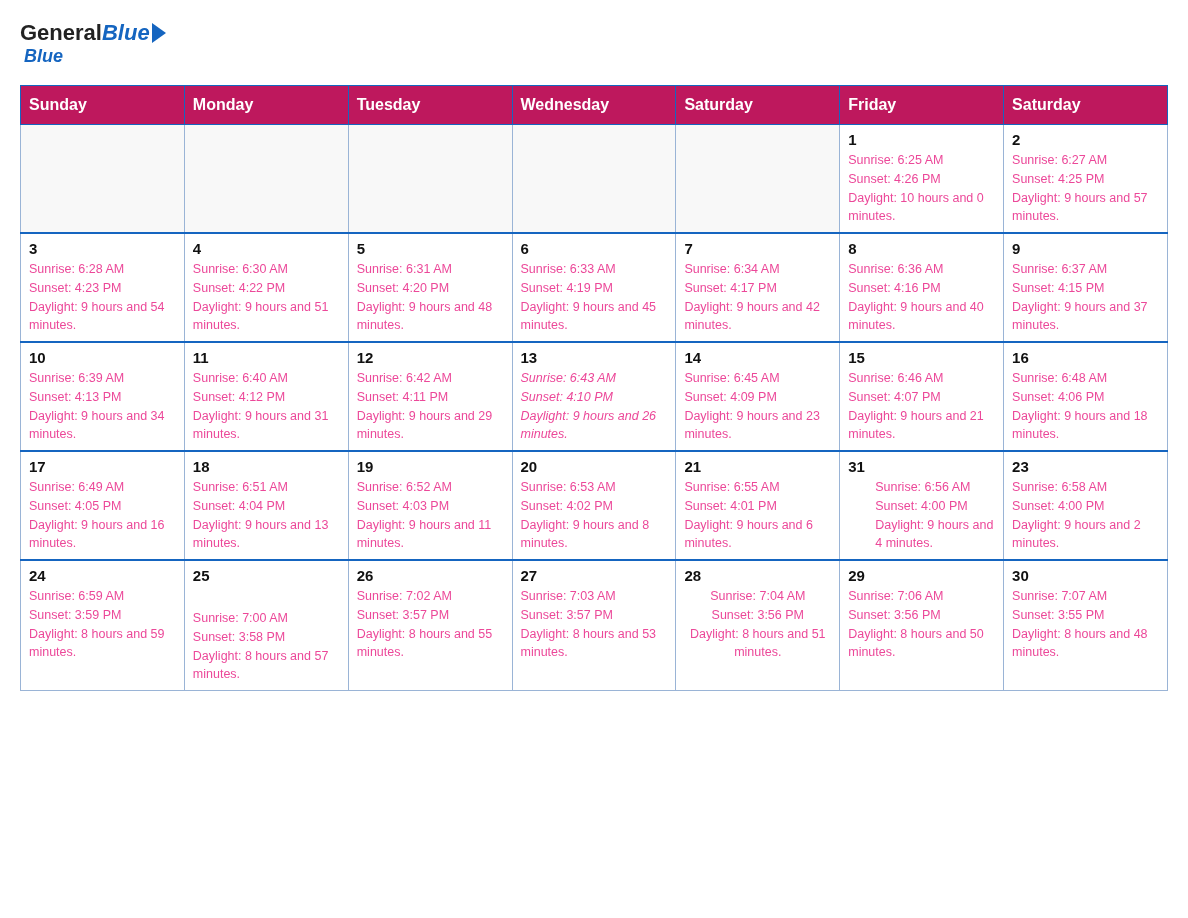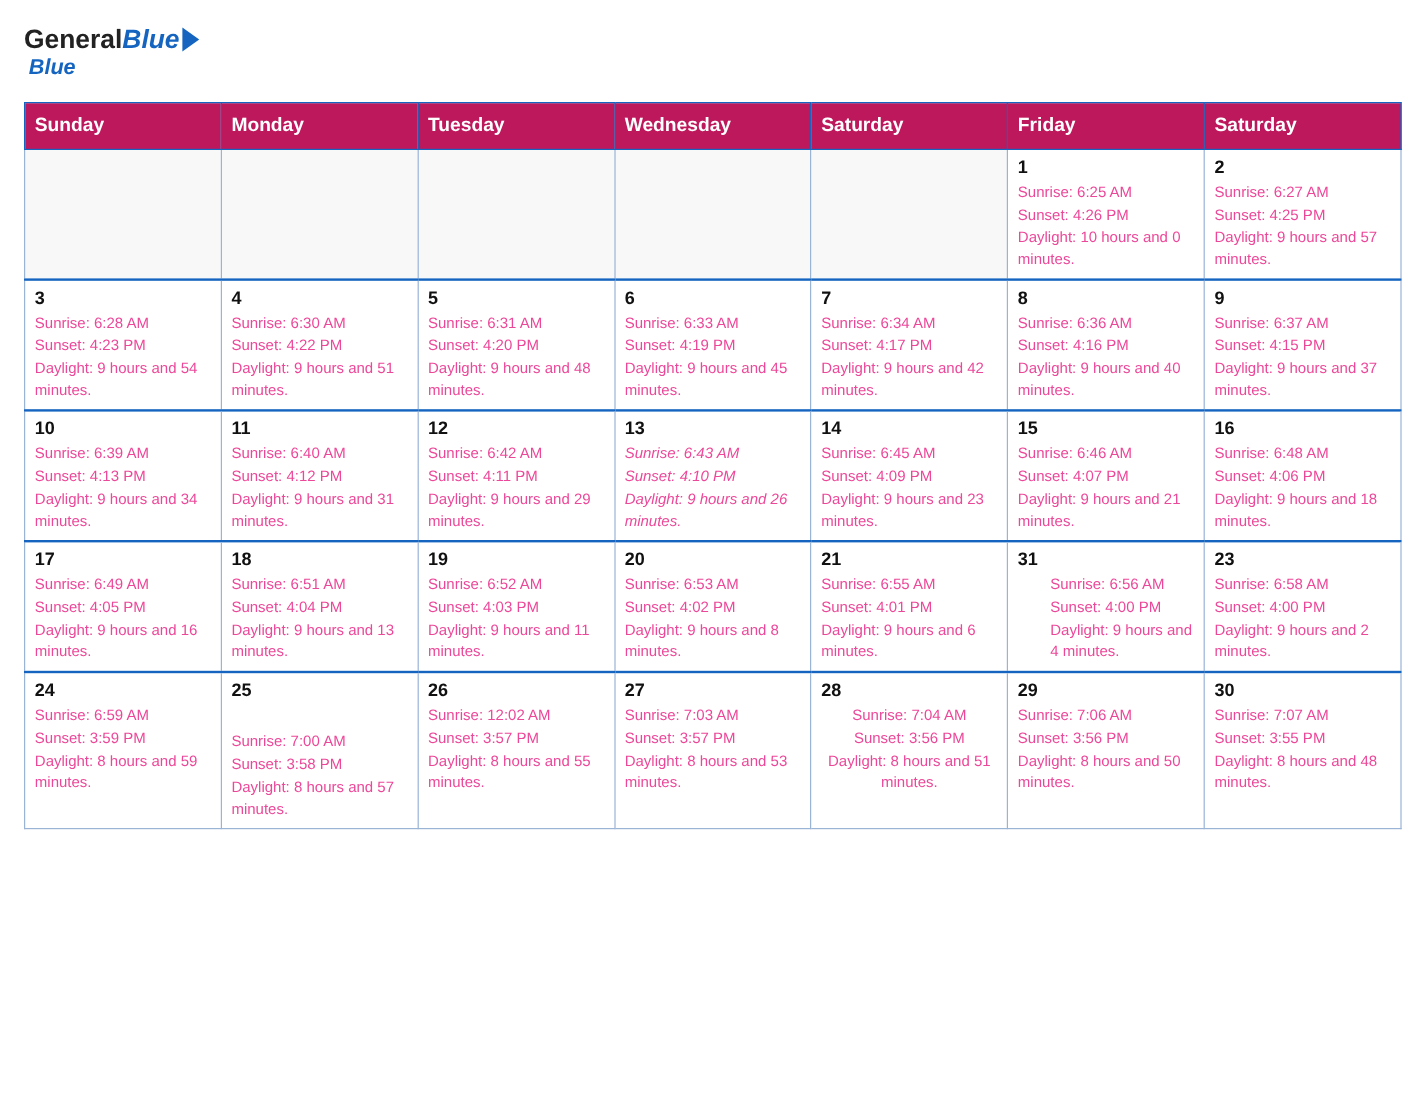--- a/index.html
+++ b/index.html
@@ -293,21 +293,21 @@
 Daylight: 8 hours and 59 minutes.</div>
         </td>
         <td>
           <div class="day-num">25</div>
           <div class="day-info" style="white-space: pre-line; margin-top: 25px;">Sunrise: 7:00 AM
 Sunset: 3:58 PM
 Daylight: 8 hours and 57 minutes.</div>
         </td>
         <td>
           <div class="day-num">26</div>
-          <div class="day-info" style="white-space: pre-line;">Sunrise: 12:02 AM
+          <div class="day-info" style="white-space: pre-line;">Sunrise: 7:02 AM
 Sunset: 3:57 PM
 Daylight: 8 hours and 55 minutes.</div>
         </td>
         <td>
           <div class="day-num">27</div>
           <div class="day-info" style="white-space: pre-line;">Sunrise: 7:03 AM
 Sunset: 3:57 PM
 Daylight: 8 hours and 53 minutes.</div>
         </td>
         <td>

